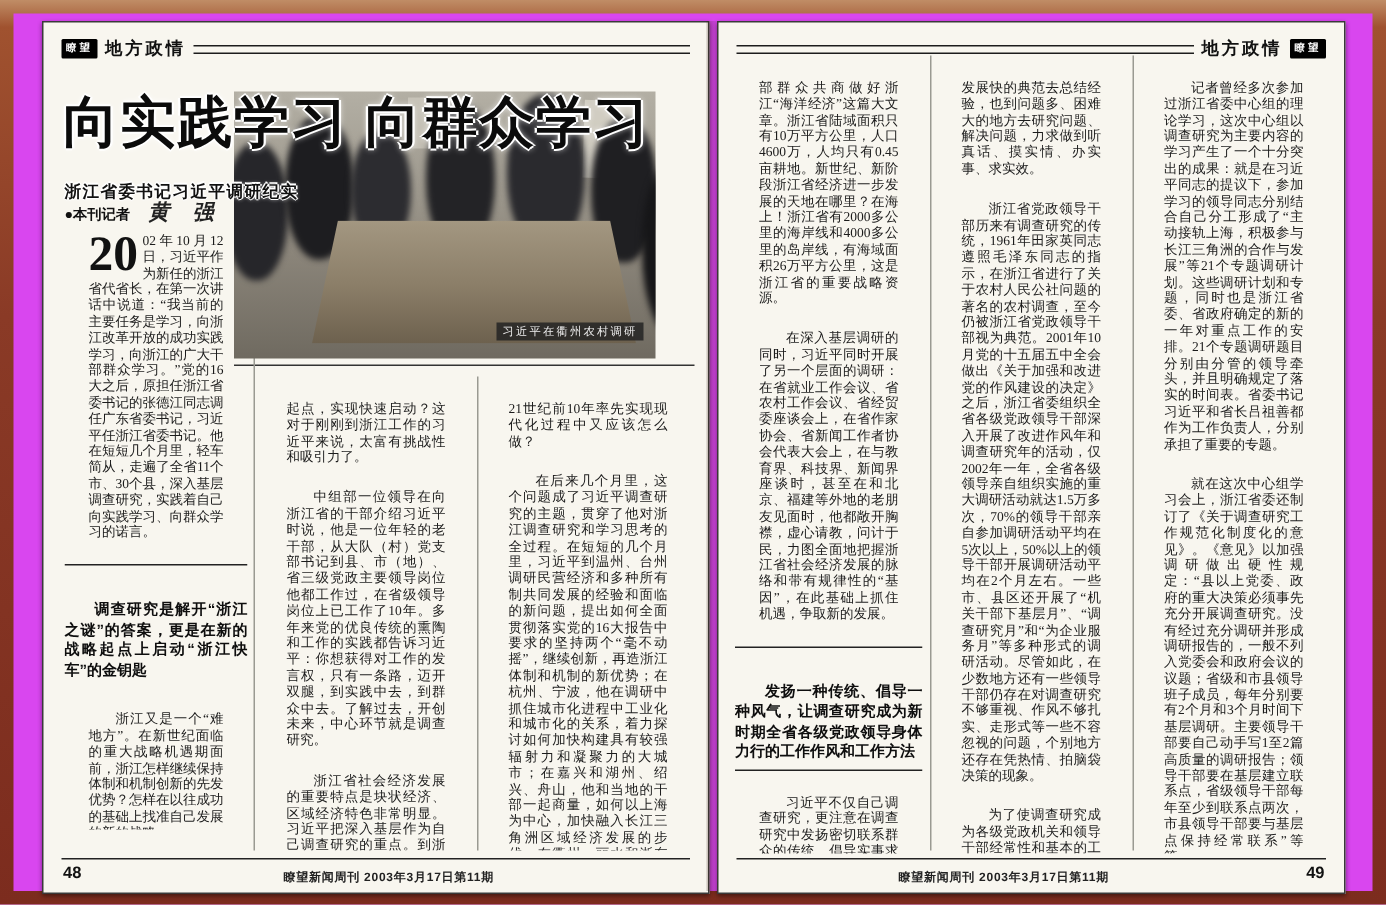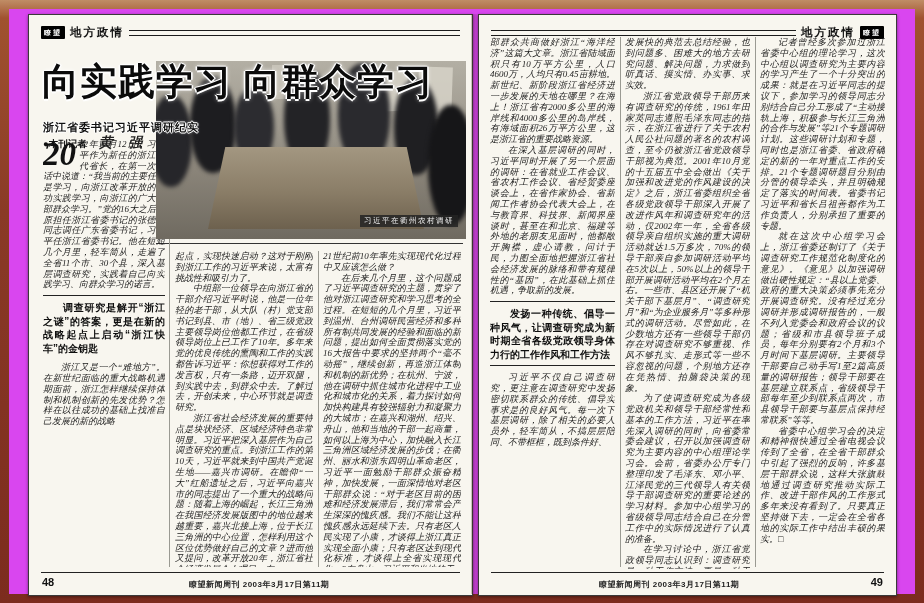--- a/index.html
+++ b/index.html
@@ -32,38 +32,38 @@
     position:absolute;left:14px;top:105px;z-index:6;white-space:nowrap;
     font-family:Liberation Sans, sans-serif;font-weight:bold;
     font-size:11px;letter-spacing:1px;color:#111;
     text-shadow:-1px 0 #fff,1px 0 #fff,0 -1px #fff,0 1px #fff,0 0 3px #fff;
   }
   .byline{position:absolute;left:14px;top:118px;z-index:6;white-space:nowrap;}
   .byline .bl-label{font-family:"Liberation Sans",sans-serif;font-weight:bold;font-size:9.5px;color:#111;}
   .byline .bl-name{font-family:"Liberation Serif",serif;font-style:italic;font-weight:bold;font-size:14px;letter-spacing:6px;margin-left:8px;color:#222;}
 
   
-  .photo{position:absolute;left:127px;top:46px;width:310px;height:178px;z-index:1;overflow:hidden;
+  .photo{position:absolute;left:127px;top:46px;width:281px;height:178px;z-index:1;overflow:hidden;
     background:linear-gradient(180deg,#b3afa4 0%,#9d988d 38%,#8b857a 60%,#6f6a60 100%);}
   .ph-poster{position:absolute;background:#d9d6ca;opacity:.8;}
   .ph-fig{position:absolute;border-radius:48%;filter:blur(2px);}
   .ph-table{position:absolute;left:52px;top:86px;width:216px;height:82px;
     background:linear-gradient(180deg,#a39781 0%,#8a7d67 55%,#6d614e 100%);
     clip-path:polygon(8% 0,92% 0,100% 100%,0 100%);}
   .ph-caption{position:absolute;right:8px;bottom:12px;background:rgba(35,35,35,.85);color:#eee;
     font-family:"Liberation Sans",sans-serif;font-size:7.5px;letter-spacing:1.5px;padding:1px 4px;}
   .photo-rule{position:absolute;left:127px;top:228px;width:307px;height:0;border-top:1px solid #333;}
 
   
   .col{position:absolute;overflow:hidden;}
-  .col p{margin:0;font-size:9px;line-height:10.8px;text-align:justify;text-indent:2em;color:#1b1b1b;font-style:italic;}
+  .col p{margin:16px;font-size:9px;line-height:10.8px;text-align:justify;text-indent:2em;color:#1b1b1b;}
   .col p.noind{text-indent:0;}
   .dropcap{float:left;font-family:"Liberation Serif",serif;font-weight:bold;font-size:33px;line-height:26px;margin:2px 3px 0 0;color:#111;}
   .subhead{font-family:"Liberation Sans",sans-serif;font-weight:bold;font-size:10px;line-height:13.5px;
-    text-align:justify;text-indent:2em;color:#0e0e0e;border-top:1px solid #222;padding:5px 0 4px;margin:5px 0 3px;}
+    text-align:justify;text-indent:2em;color:#0e0e0e;border-top:1px solid #222;padding:23px 0 4px;margin:5px 0 3px;}
   .subhead.boxed{border-bottom:1px solid #222;margin-bottom:6px;}
   .vdiv{position:absolute;width:0;border-left:1px solid #9a9a92;}
 
   
   .foot-rule{position:absolute;left:12px;right:12px;top:557px;border-top:1px solid #222;}
   .pg-num{position:absolute;top:561px;font-family:"Liberation Sans",sans-serif;font-weight:bold;font-size:11px;color:#111;}
   .pg-num.left{left:13px;}
   .pg-num.right{right:13px;}
   .foot-src{position:absolute;top:564px;font-family:"Liberation Sans",sans-serif;font-weight:bold;font-size:8px;letter-spacing:.5px;color:#222;white-space:nowrap;}
 </style>

